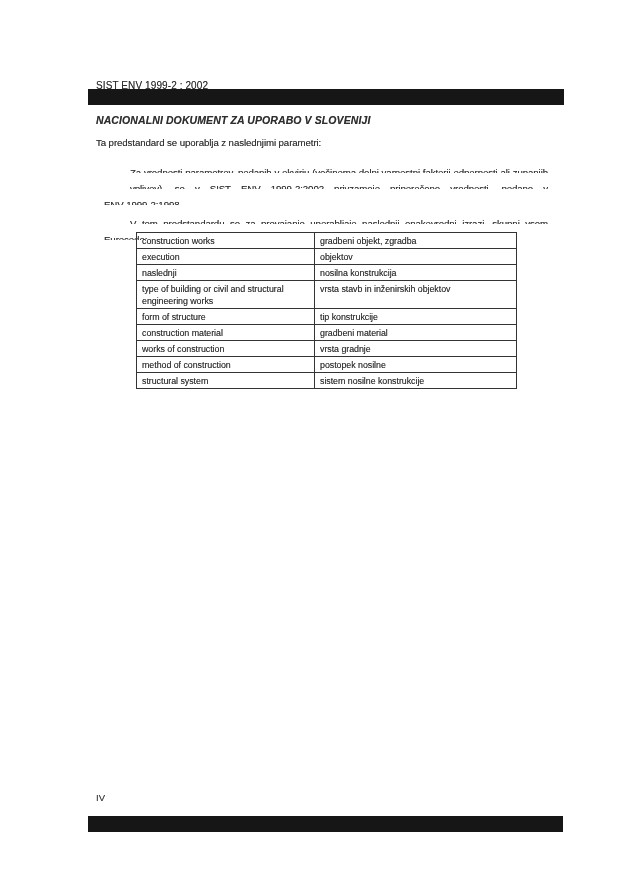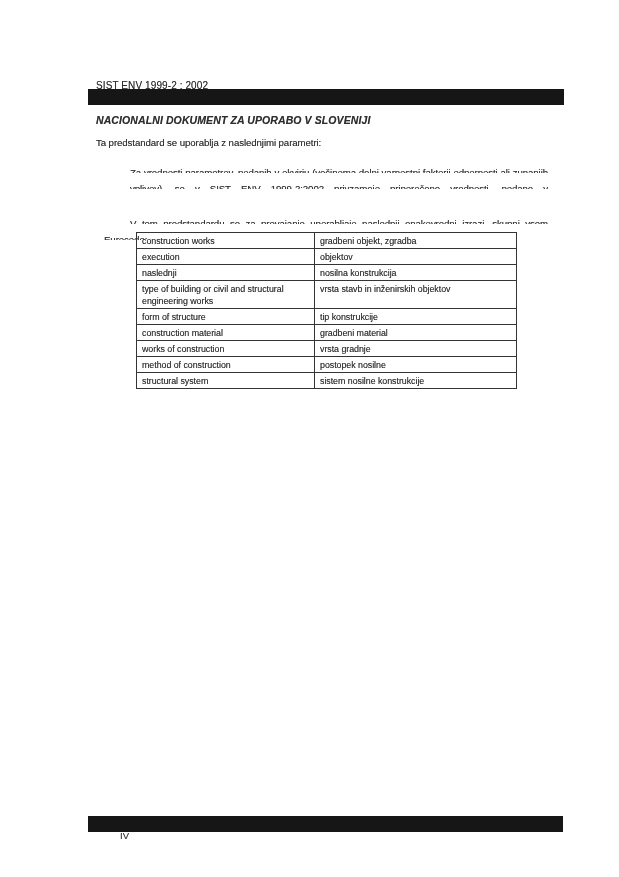--- a/index.html
+++ b/index.html
@@ -83,42 +83,42 @@
     vertical-align: top;
     white-space: pre-line;
     color: var(--text);
   }
   table.terms td.en { width: 178px; }
   table.terms td.sl { width: 202px; }
   table.terms tr { height: 15px; }
 
   .page-num {
     position: absolute;
-    left: 72px; top: 805px;
+    left: 72px; top: 767px;
     font-size: 9.5px; line-height: 13px;
     color: var(--muted);
-    margin-left: 24px;
   }
 </style>
 </head>
 <body>
 
 <div class="page">
 
   <div class="doc-ref scan-text">SIST ENV 1999-2 : 2002</div>
 
   <div class="rule header-rule"></div>
 
   <div class="section-title scan-text">NACIONALNI DOKUMENT ZA UPORABO V SLOVENIJI</div>
 
   <div class="para para-1 scan-text">Ta predstandard se uporablja z naslednjimi parametri:</div>
 
   <div class="para para-2 scan-text">
     <span class="line just">Za vrednosti parametrov, podanih v okvirju (večinoma delni varnostni faktorji odpornosti ali zunanjih</span>
     <span class="line just">vplivov), se v SIST ENV 1999-2:2002 privzamejo priporočene vrednosti, podane v</span>
+    <span class="line">ENV 1999-2:1998.</span>
   </div>
 
   <div class="para para-3 scan-text">
     <span class="line just">V tem predstandardu se za prevajanje uporabljajo naslednji enakovredni izrazi, skupni vsem</span>
     <span class="line">Eurocode:</span>
   </div>
 
   <table class="terms scan-text">
     <tbody>
         <tr>

